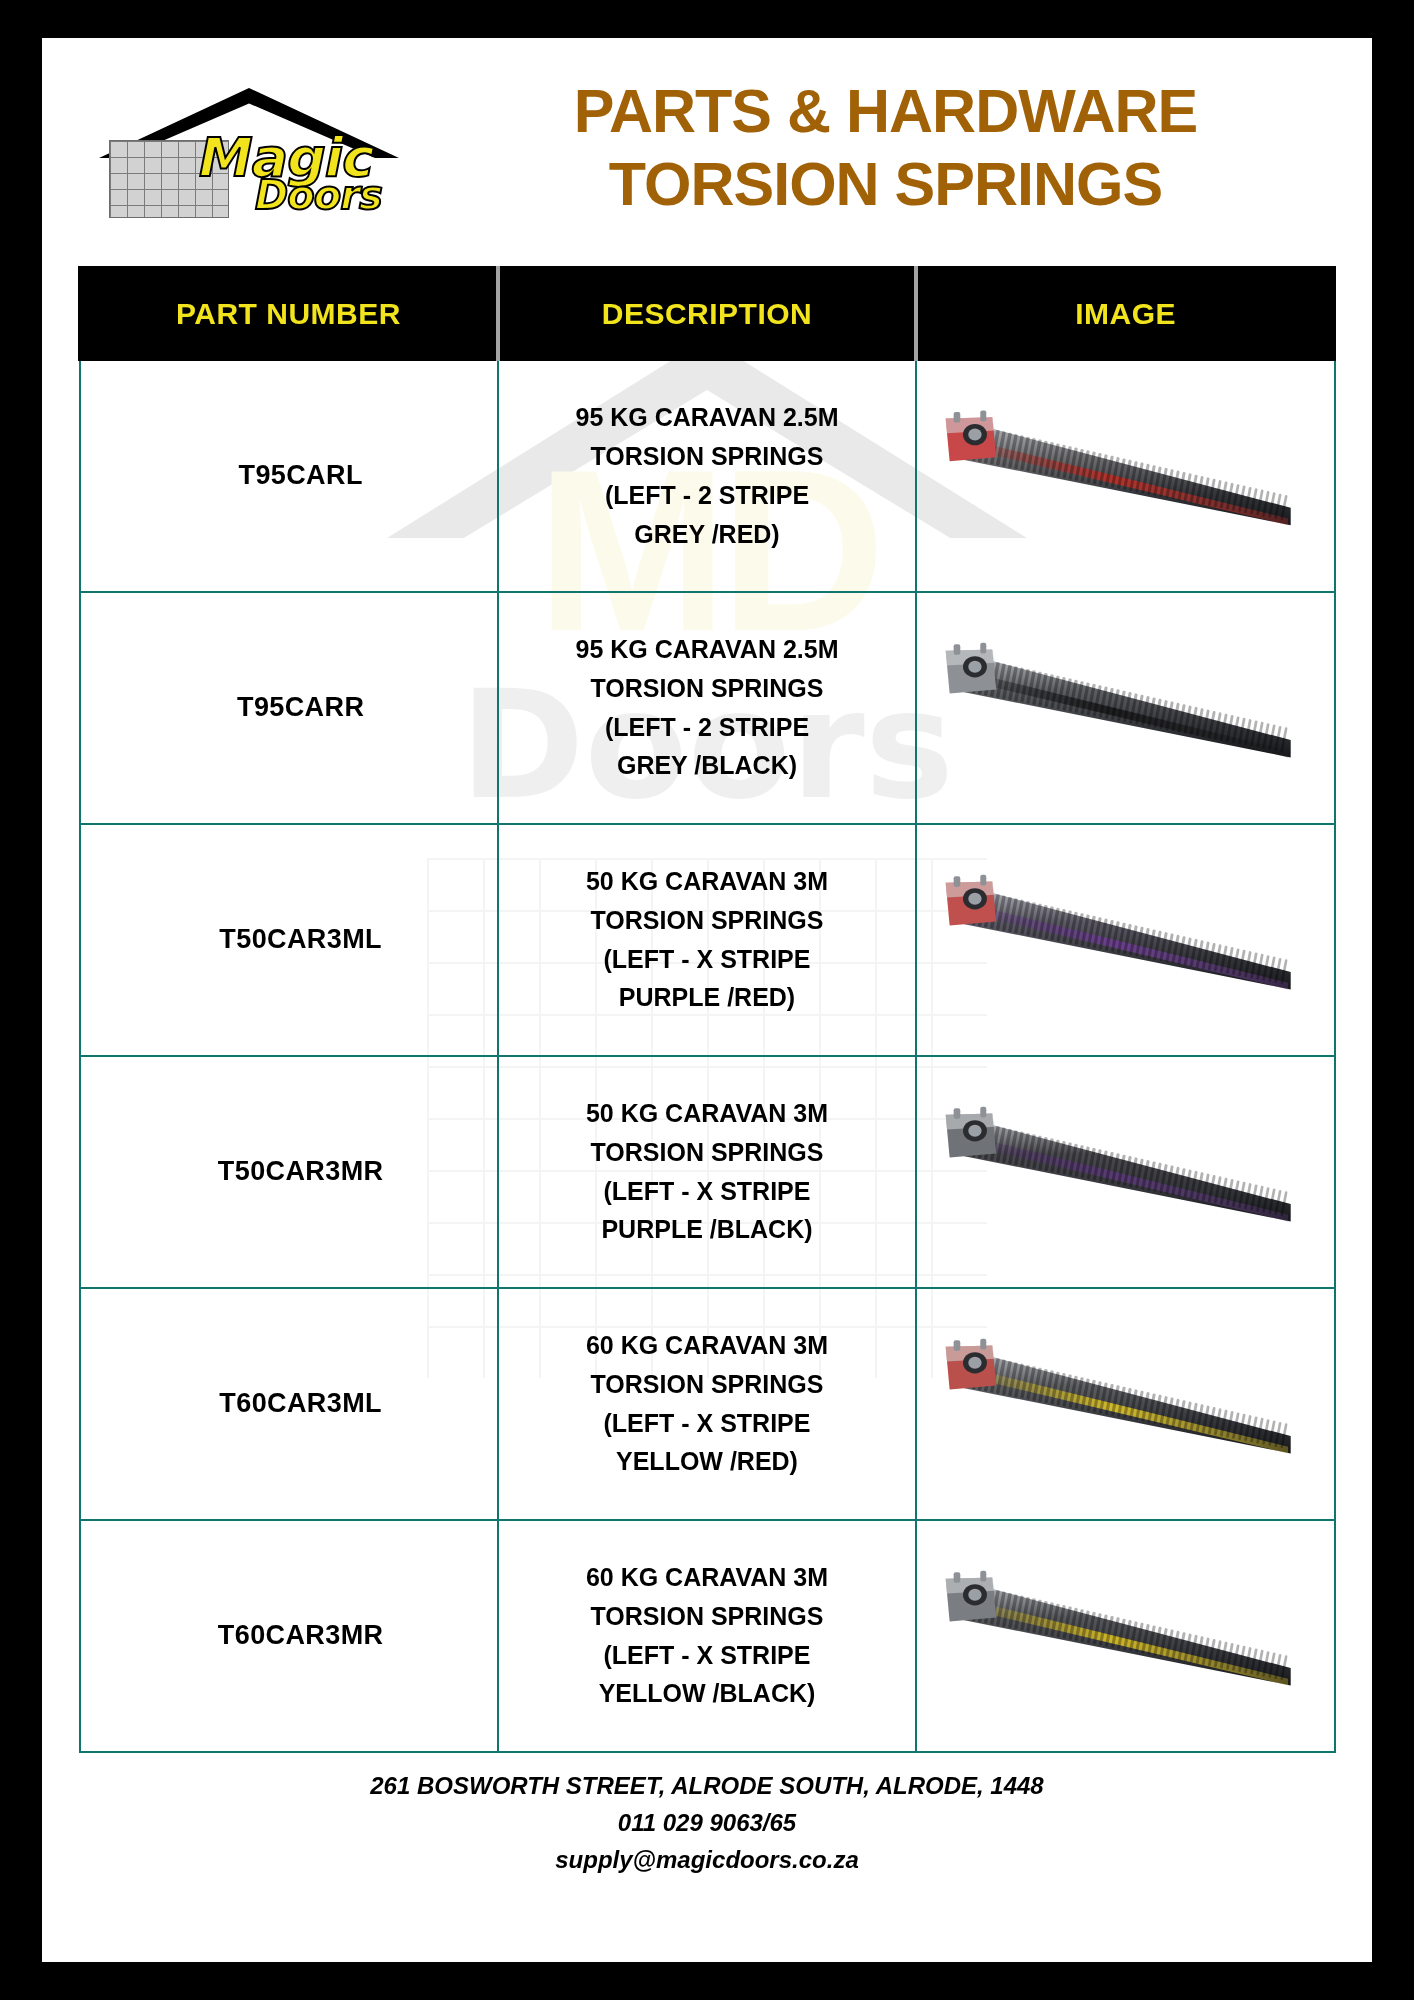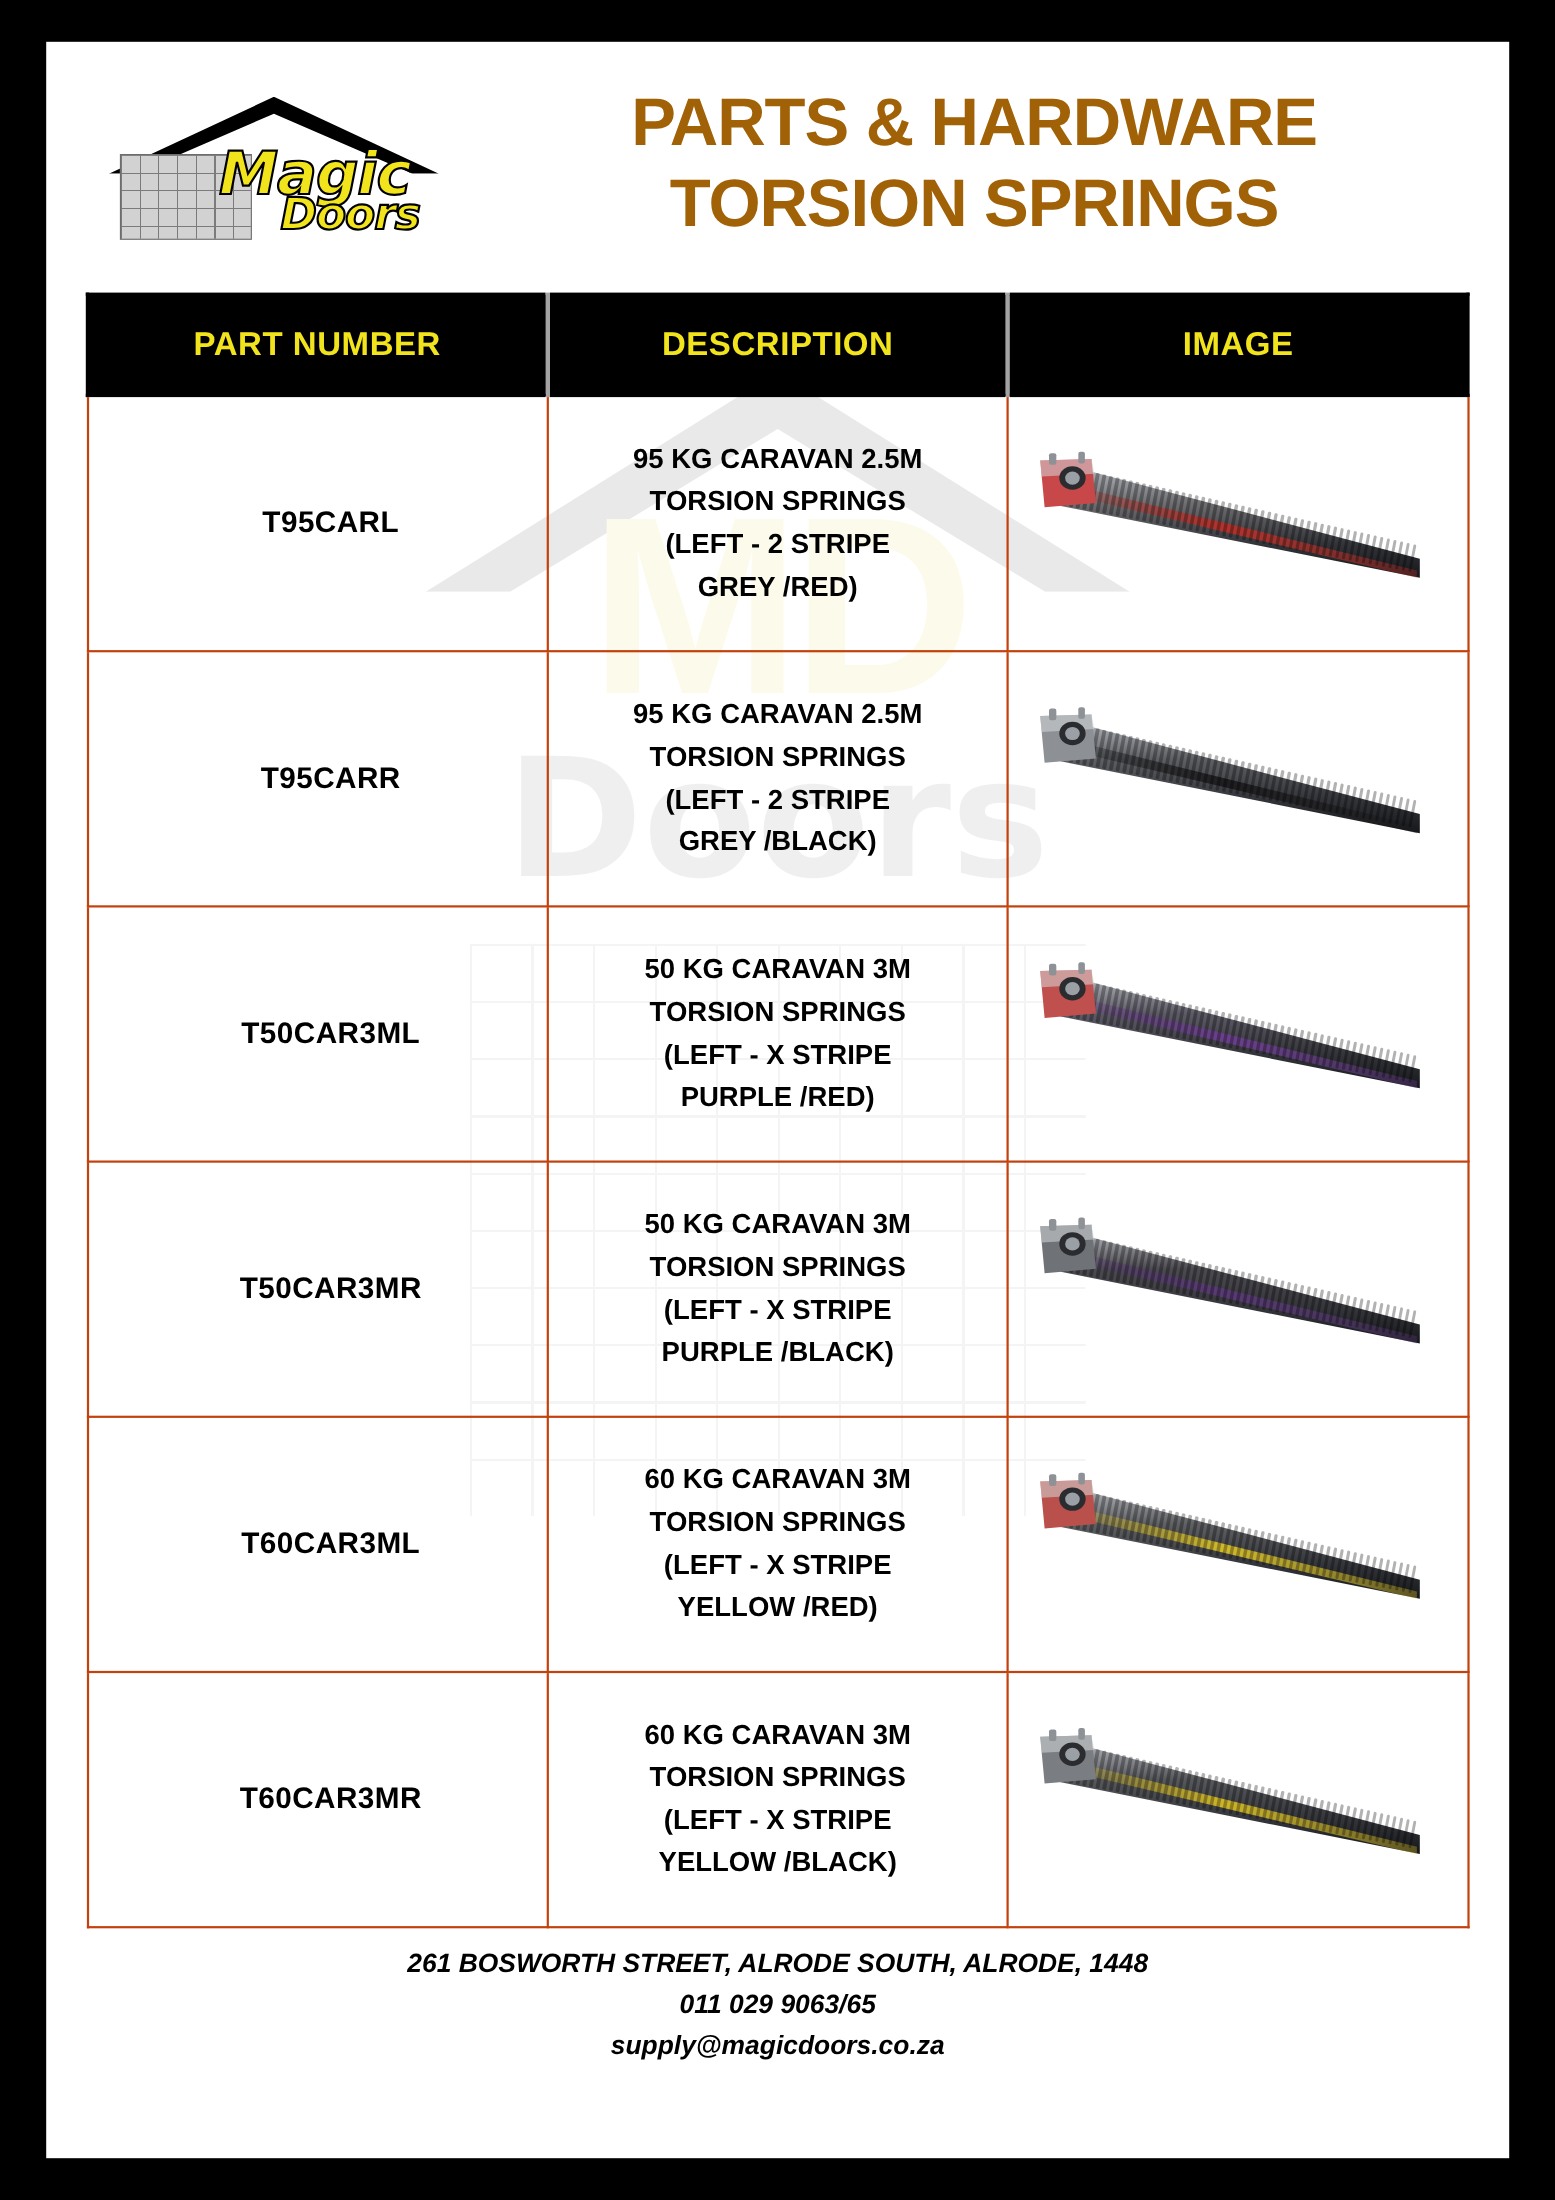--- a/index.html
+++ b/index.html
@@ -157,21 +157,21 @@
     font-size: 30px;
     font-weight: bold;
     letter-spacing: 0.5px;
     height: 92px;
     text-align: center;
     border: 3px solid #000;
     font-family: "Liberation Sans", sans-serif;
   }
   table.parts thead th.sep-left { border-left: 4px solid #a3a3a3; }
   table.parts tbody td {
-    border: 2px solid #c2410c;
+    border: 2px solid #0f766e;
     text-align: center;
     vertical-align: middle;
     font-weight: bold;
     color: #000;
     font-family: "Liberation Sans", sans-serif;
   }
   td.col-part { width: 370px; font-size: 27px; letter-spacing: 0.4px; padding-left: 24px; }
   td.col-desc { width: 360px; font-size: 25px; line-height: 1.55; padding: 10px 14px; }
   td.col-img  { width: 0; padding: 0; position: relative; height: 232px; }
 

